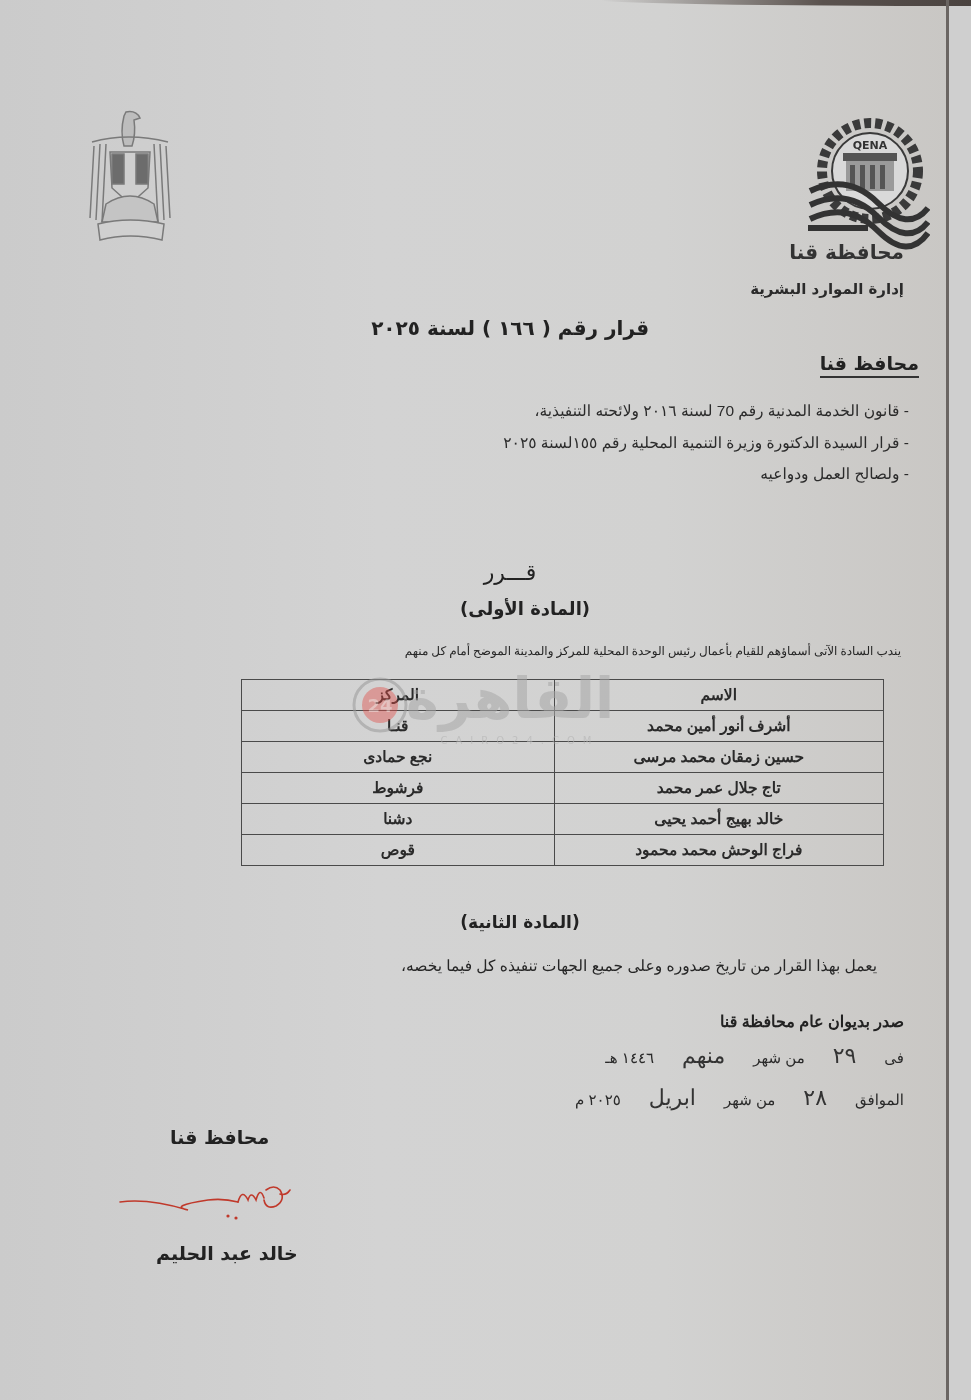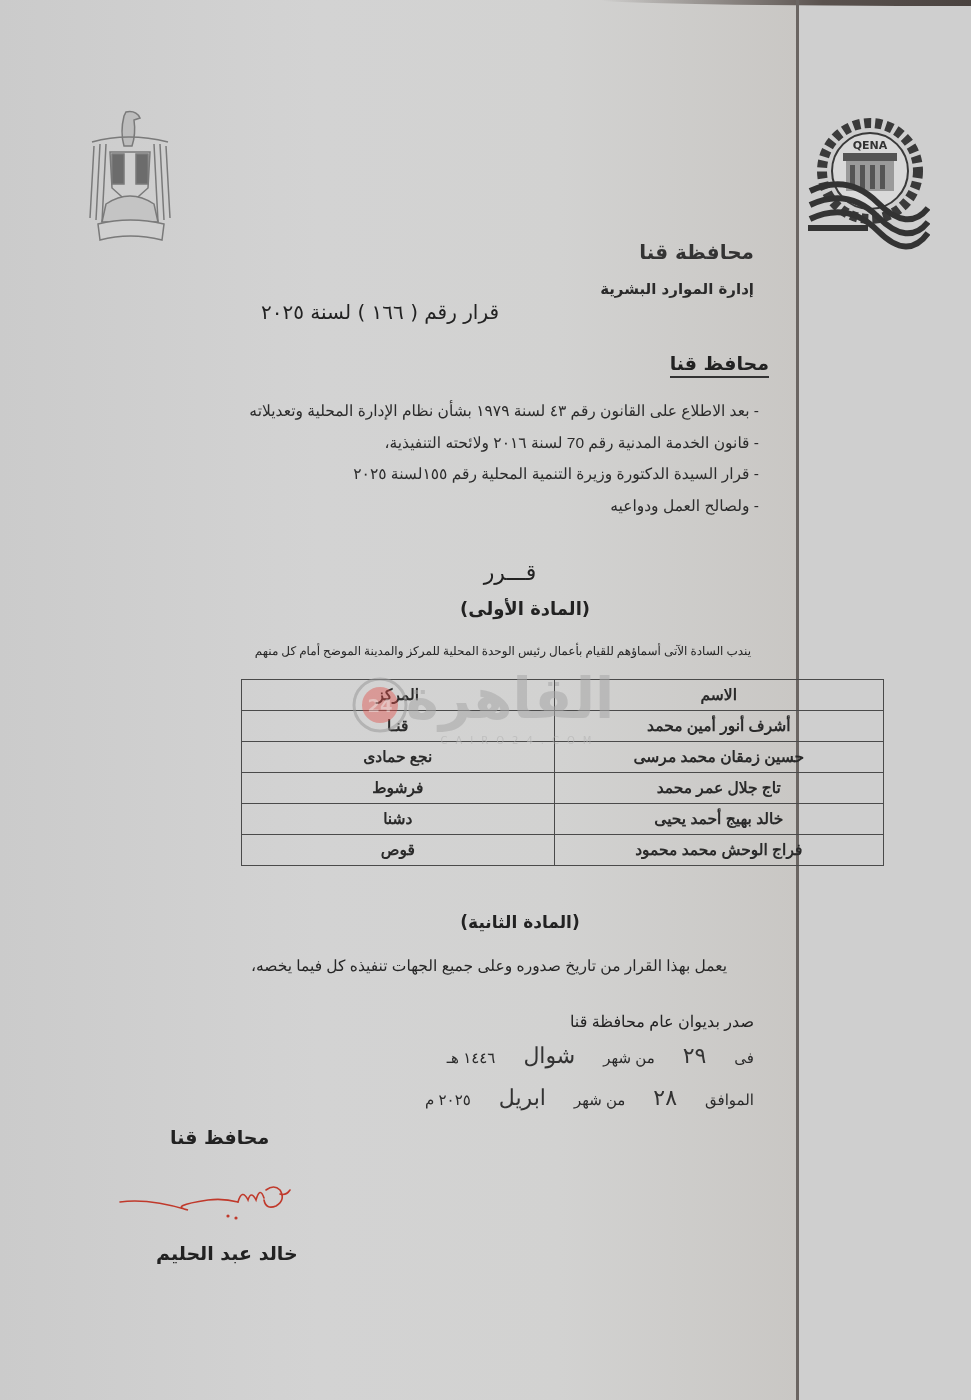--- a/index.html
+++ b/index.html
@@ -2,21 +2,21 @@
 <html><head>
 <meta charset="utf-8">
 <style>
   html, body { margin: 0; padding: 0; }
   body {
     width: 971px; height: 1400px; overflow: hidden;
     background: #cfcfcf;
     font-family: "DejaVu Sans", sans-serif;
   }
   .page {
-    position: relative; width: 799px; height: 1400px;
+    position: relative; width: 949px; height: 1400px;
     background: linear-gradient(90deg, #cbcbcb 0%, #d3d3d3 40%, #d2d2d1 70%, #c9c7c4 100%);
     color: #222;
   }
   .top-shadow {
     position: absolute; top: 0; left: 600px; width: 371px; height: 6px;
     background: linear-gradient(90deg, rgba(80,70,65,0) 0%, #5a524e 60%, #4a4340 100%);
     border-bottom-left-radius: 100% 6px;
   }
   .right-edge {
     position: absolute; top: 0; right: 0; width: 3px; height: 1400px;
@@ -30,21 +30,21 @@
   .eagle-logo { left: 88px; top: 108px; width: 84px; height: 140px; }
   .logo-caption {
     right: 45px; top: 240px; font-weight: bold; font-size: 20px; color: #333;
     text-align: right;
   }
   .dept-name {
     right: 45px; top: 280px; font-weight: bold; font-size: 15px; color: #2a2a2a;
   }
 
   .decree-title {
-    right: 300px; top: 300px; font-weight: normal; font-size: 20px; color: #222; margin-left: 43px;
+    right: 300px; top: 316px; font-weight: bold; font-size: 20px; color: #222; margin-left: 43px;
   }
   .governor-heading {
     right: 30px; top: 352px; font-size: 19px; color: #222; font-weight: bold;
     border-bottom: 2px solid #333; padding-bottom: 2px;
   }
   .preamble {
     right: 40px; top: 395px; width: 680px; font-size: 15.5px; color: #2b2b2b;
     line-height: 31.5px; text-align: right; font-family: "Liberation Sans", sans-serif;
   }
   .preamble div { white-space: nowrap; }
@@ -79,21 +79,21 @@
 
   .article2 {
     left: 0; width: 1040px; top: 912px; text-align: center; font-size: 17px; color: #222; font-weight: bold;
   }
   .article2-body {
     right: 72px; top: 957px; font-size: 15.5px; color: #262626; white-space: nowrap;
     font-family: "Liberation Sans", sans-serif;
   }
 
   .issued {
-    right: 45px; top: 1012px; font-size: 16px; color: #222; font-weight: normal; white-space: nowrap;
+    right: 45px; top: 1012px; font-size: 16px; color: #222; font-weight: bold; white-space: nowrap;
     font-family: "Liberation Sans", sans-serif;
   }
   .hijri-line, .greg-line {
     right: 45px; font-size: 15px; color: #2a2a2a; white-space: nowrap;
     font-family: "Liberation Sans", sans-serif;
   }
   .hijri-line { top: 1043px; }
   .greg-line { top: 1085px; }
   .date-row { display: flex; direction: rtl; align-items: baseline; }
   .date-row .hand { font-family: "DejaVu Serif", serif; font-size: 22px; color: #333; }
@@ -148,21 +148,20 @@
       <rect x="48" y="46" width="12" height="30" fill="#6c6c6c"></rect>
       <path d="M18 96 Q 42 80 66 96 L 70 114 L 14 114 Z" fill="#c4c4c4"></path>
       <path d="M10 116 Q 42 108 76 116 L 74 132 Q 42 124 12 132 Z" fill="#d0d0d0"></path>
     </g>
   </svg>
 
   <div class="abs decree-title rtl">قرار رقم ( ١٦٦ ) لسنة ٢٠٢٥</div>
   <div class="abs governor-heading rtl">محافظ قنا</div>
 
   <div class="abs preamble rtl">
-    <div>- بعد الاطلاع على القانون رقم ٤٣ لسنة ١٩٧٩ بشأن نظام الإدارة المحلية وتعديلاته</div>
     <div>- قانون الخدمة المدنية رقم 70 لسنة ٢٠١٦ ولائحته التنفيذية،</div>
     <div>- قرار السيدة الدكتورة وزيرة التنمية المحلية رقم ١٥٥لسنة ٢٠٢٥</div>
     <div>- ولصالح العمل ودواعيه</div>
   </div>
 
   <div class="abs decided rtl">قـــرر</div>
   <div class="abs article1 rtl">(المادة الأولى)</div>
   <div class="abs intro rtl">يندب السادة الآتى أسماؤهم للقيام بأعمال رئيس الوحدة المحلية للمركز والمدينة الموضح أمام كل منهم</div>
 
   <table class="delegates">
@@ -204,21 +203,21 @@
 
   <div class="abs article2 rtl">(المادة الثانية)</div>
   <div class="abs article2-body rtl">يعمل بهذا القرار من تاريخ صدوره وعلى جميع الجهات تنفيذه كل فيما يخصه،</div>
 
   <div class="abs issued rtl">صدر بديوان عام محافظة قنا</div>
   <div class="abs hijri-line">
     <div class="date-row">
       <span>فى</span>
       <span class="hand">٢٩</span>
       <span>من شهر</span>
-      <span class="hand">شوال</span>
+      <span class="hand">منهم</span>
       <span>١٤٤٦ هـ</span>
     </div>
   </div>
   <div class="abs greg-line">
     <div class="date-row">
       <span>الموافق</span>
       <span class="hand">٢٨</span>
       <span>من شهر</span>
       <span class="hand">ابريل</span>
       <span>٢٠٢٥ م</span>

